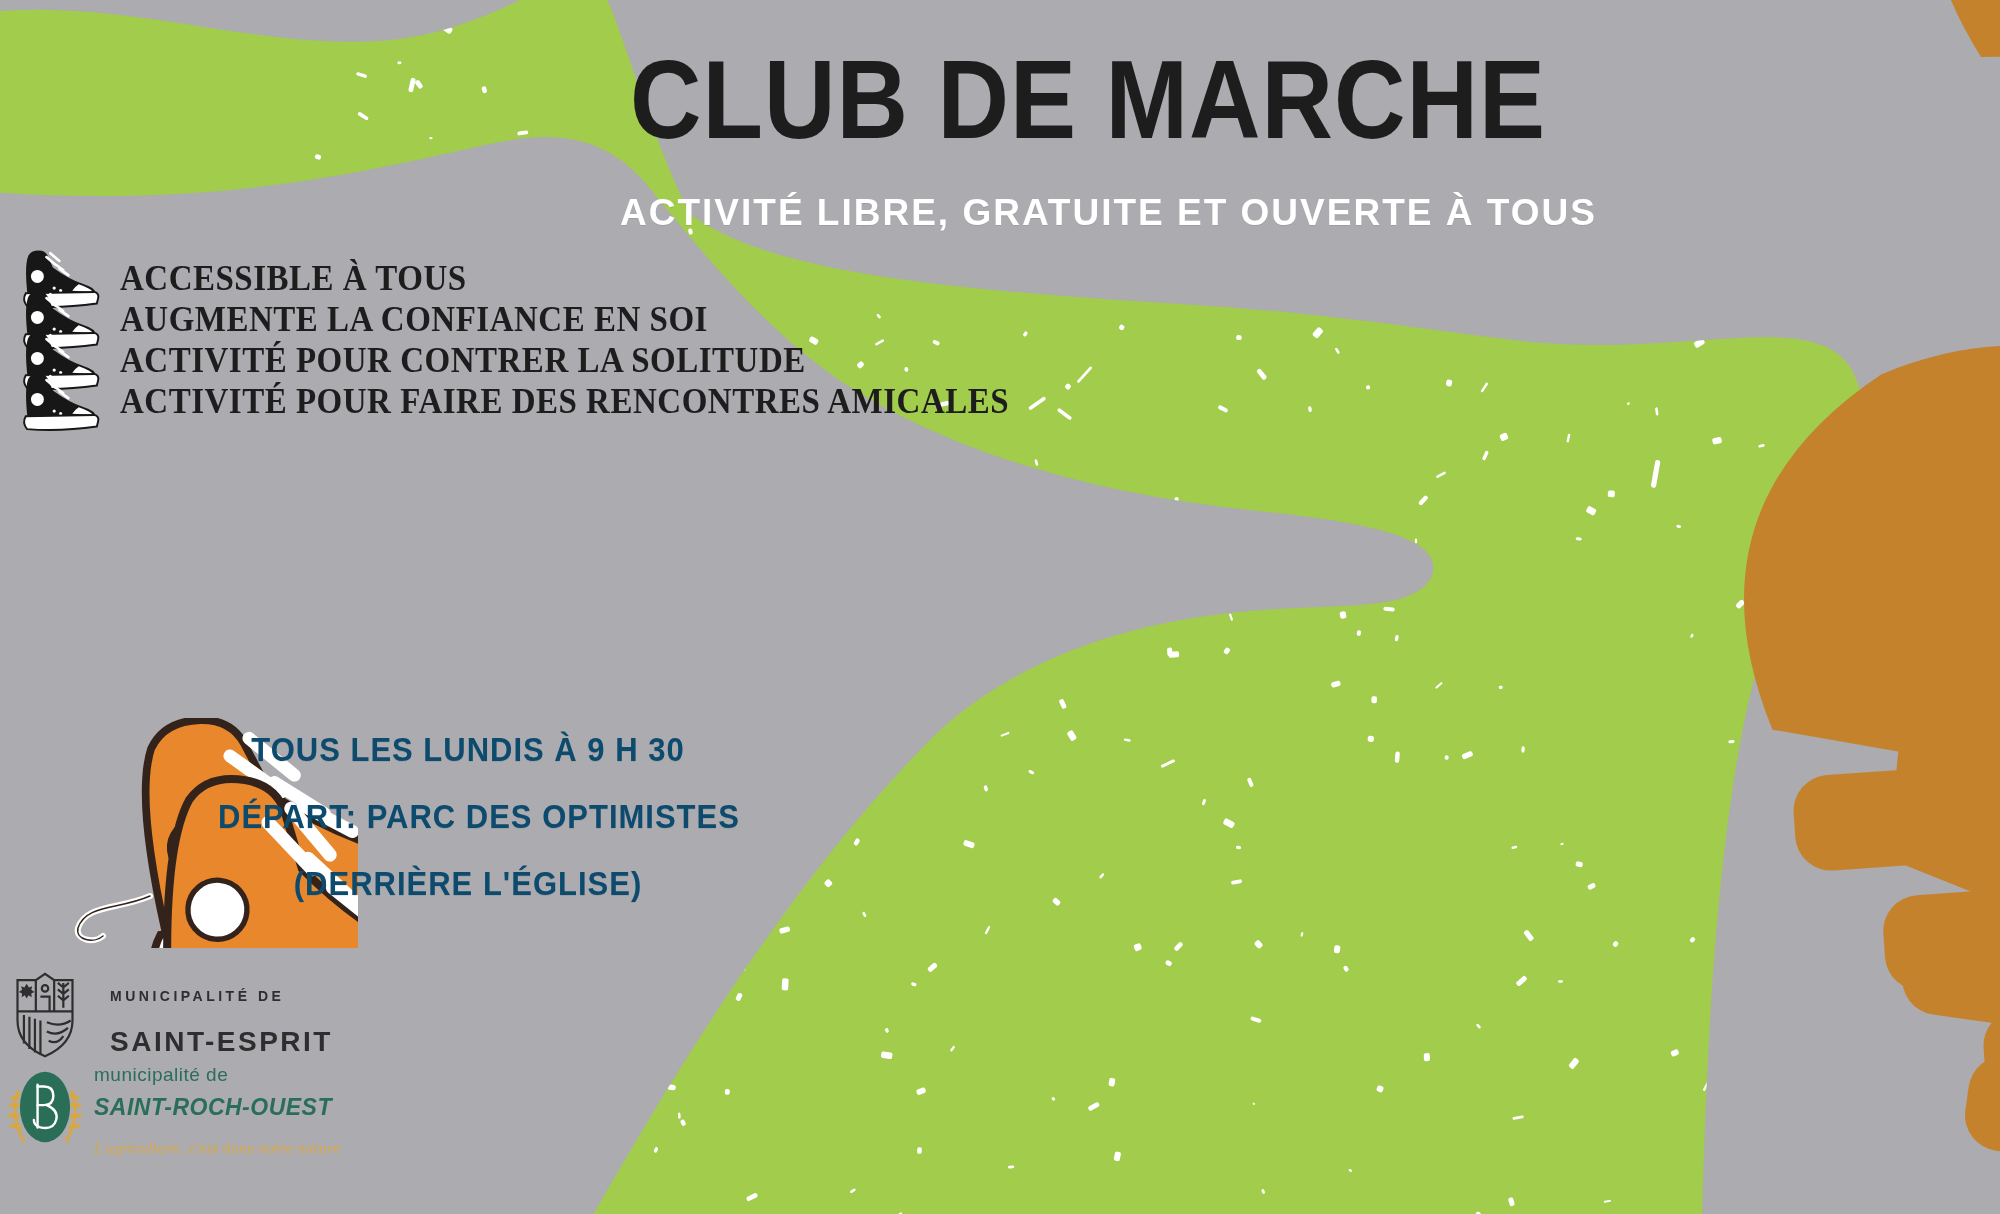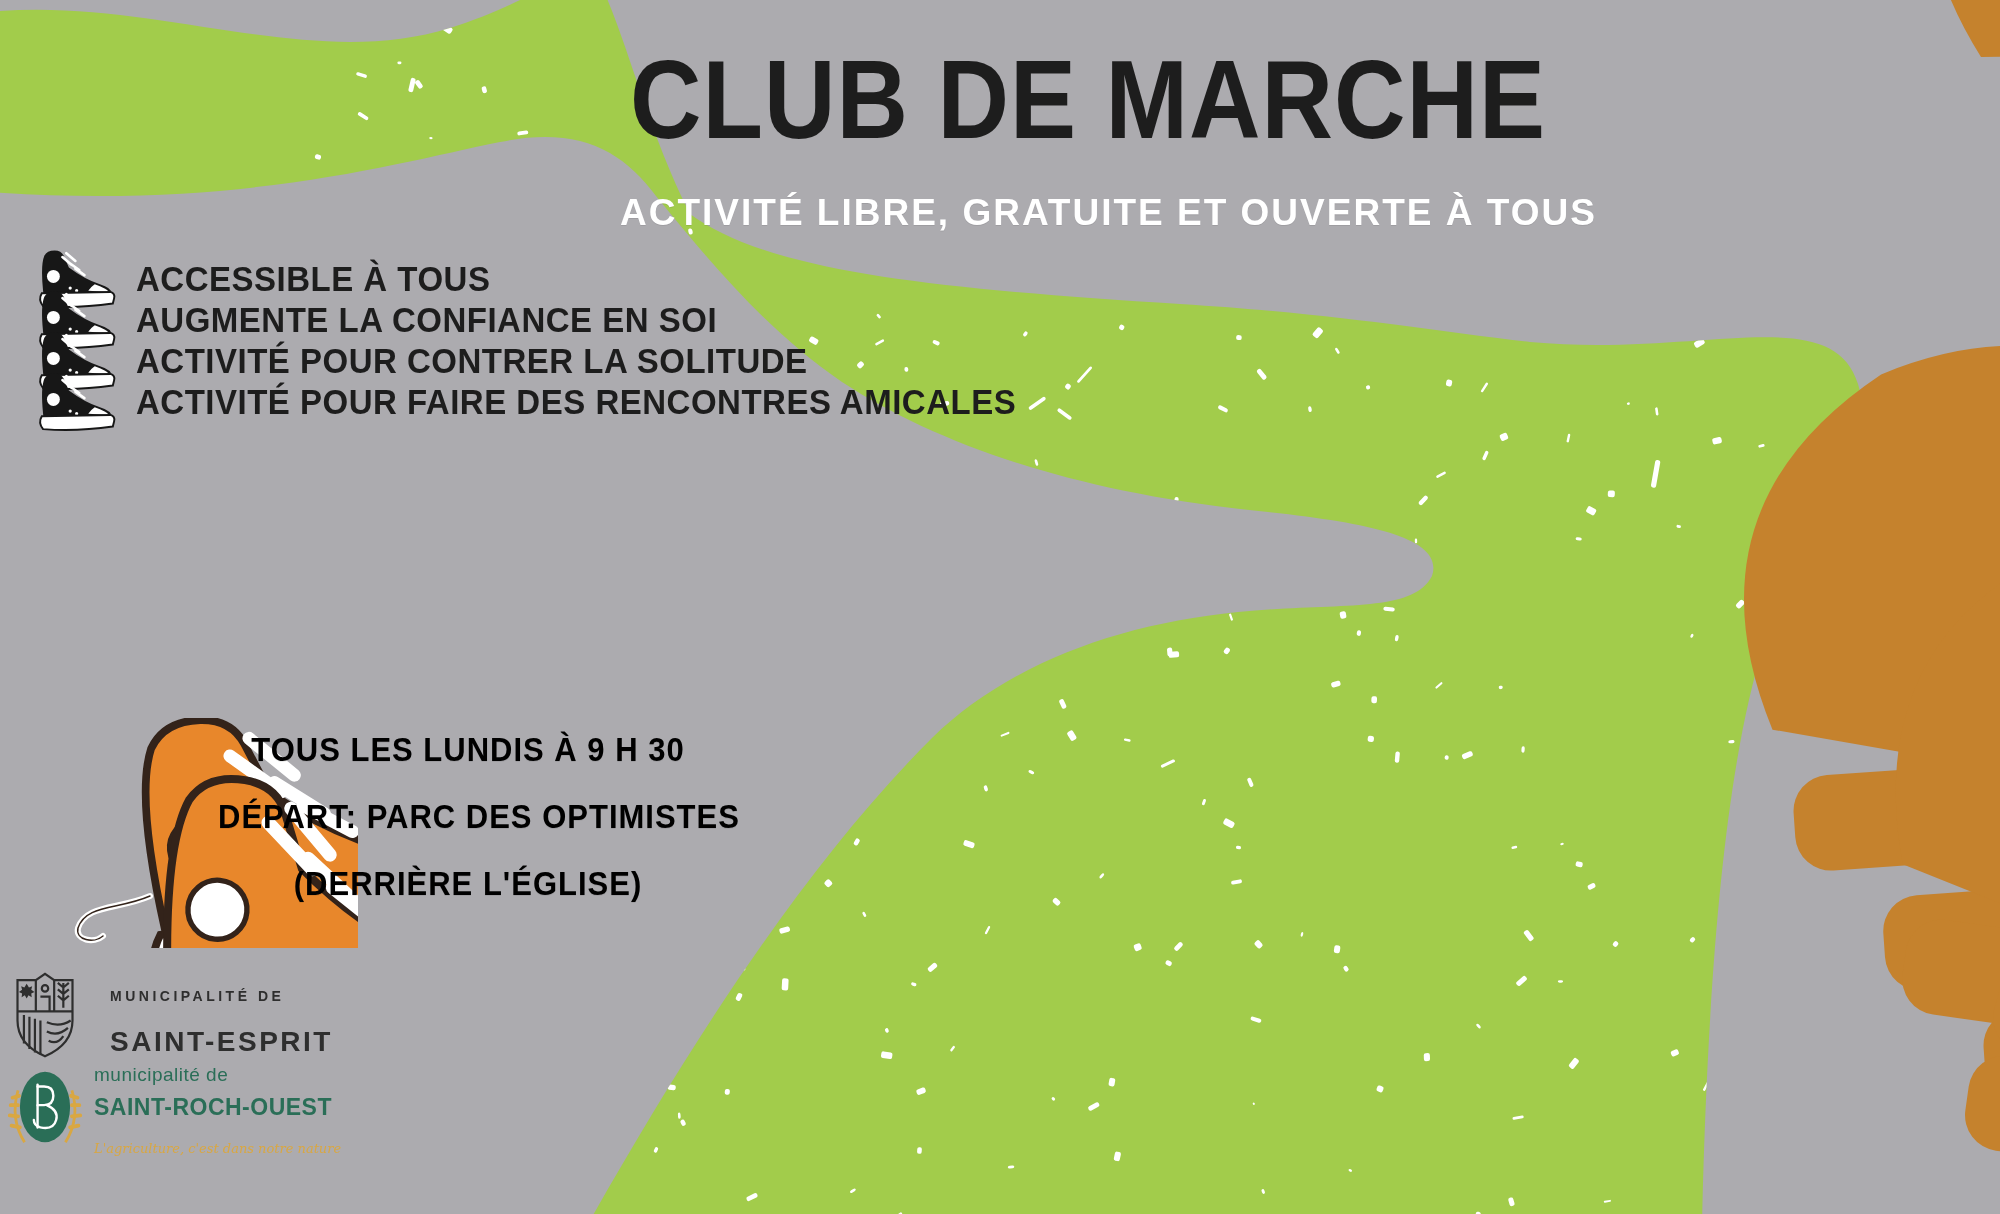--- a/index.html
+++ b/index.html
@@ -14,48 +14,48 @@
     position:absolute;left:630px;top:36px;width:860px;text-align:center;
     font-size:99px;font-weight:bold;letter-spacing:1px;color:#1d1d1d;
     transform:scaleY(1.12);transform-origin:top;white-space:nowrap;
   }
   .subtitle{
     position:absolute;left:620px;top:192px;width:880px;text-align:center;
     font-size:37px;font-weight:bold;letter-spacing:2px;color:#ffffff;
     white-space:nowrap;text-shadow:0 1px 0 rgba(0,0,0,.08);
   }
 
-  .benefits{position:absolute;left:34px;top:258px;}
+  .benefits{position:absolute;left:18px;top:258px;font-family:Liberation Serif, serif;}
   .benefit{display:flex;align-items:center;height:41px;}
   .benefit .shoe{width:84px;height:62px;flex:0 0 auto;margin-right:18px;}
   .benefit .blabel{
     font-size:33px;font-weight:bold;color:#1d1d1d;letter-spacing:.5px;
     white-space:nowrap;transform:scaleY(1.08);transform-origin:left center;
   }
 
   .schedule{
     position:absolute;left:218px;top:716px;width:500px;text-align:center;
-    color:#000000;font-weight:bold;font-size:31px;letter-spacing:1px;line-height:67px;
+    color:#0c4a6e;font-weight:bold;font-size:31px;letter-spacing:1px;line-height:67px;
     text-shadow:0 1px 0 rgba(0,0,0,.08);
   }
   .schedule div{white-space:nowrap;transform:scaleY(1.1);}
 
   .orange-shoes{position:absolute;left:58px;top:718px;width:300px;height:230px;}
 
   .logo-se{position:absolute;left:12px;top:968px;display:flex;align-items:flex-start;}
   .logo-se .crest{width:66px;height:94px;}
   .logo-se .se-text{margin-left:32px;padding-top:20px;color:#2e2e2e;}
   .se-eyebrow{font-size:14px;font-weight:bold;letter-spacing:3.5px;}
   .se-name{font-size:28px;font-weight:bold;letter-spacing:2.5px;margin-top:22px;}
 
   .logo-sro{position:absolute;left:6px;top:1058px;display:flex;align-items:center;}
   .logo-sro .roundel{width:78px;height:98px;}
   .logo-sro .sro-text{margin-left:10px;margin-top:6px;}
   .sro-eyebrow{font-size:19px;color:#2a6e57;letter-spacing:.5px;}
-  .sro-name{font-size:23px;font-weight:bold;color:#2a6e57;letter-spacing:.5px;margin-top:8px;}
+  .sro-name{font-size:23px;font-weight:bold;color:#2a6e57;letter-spacing:.5px;margin-top:8px;font-style:italic;}
   .sro-tagline{font-family:"DejaVu Serif",serif;font-style:italic;font-size:13px;color:#d9a742;margin-top:20px;}
 </style>
 </head>
 <body>
 
 <div class="poster">
 
   <svg class="road" id="road-svg" width="2000" height="1214" viewBox="0 0 2000 1214">
     <defs>
       <path id="roadpath" d="M -10 12

